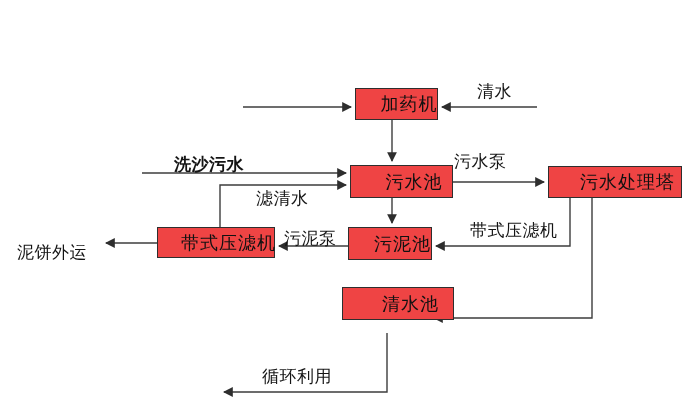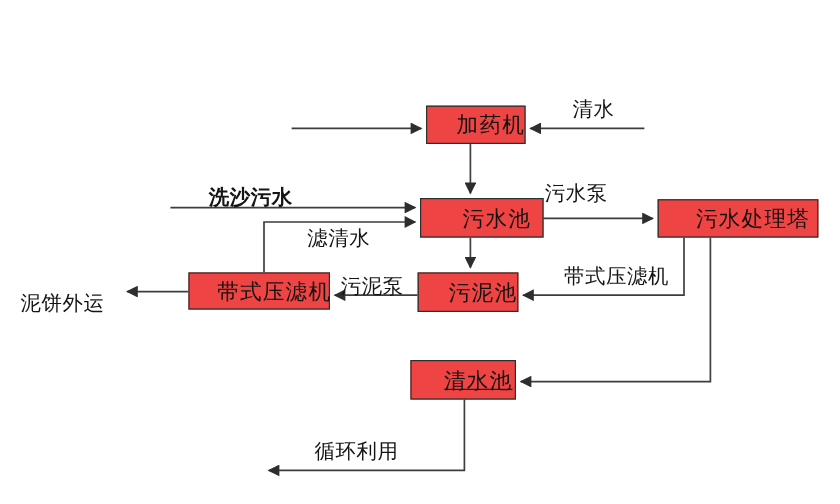--- a/index.html
+++ b/index.html
@@ -42,21 +42,21 @@
     font-size:17px;
     white-space:nowrap;
     letter-spacing:0.5px;
     color:#141414;
   }
   .n-dosing{left:355px;top:88px;width:83px;height:32px;}
   .n-sewage{left:350px;top:165px;width:103px;height:33px;}
   .n-tower{left:548px;top:166px;width:134px;height:32px;}
   .n-sludge{left:348px;top:227px;width:84px;height:33px;}
   .n-press{left:157px;top:227px;width:118px;height:31px;}
-  .n-clean{left:342px;top:300px;width:88px;height:33px;text-decoration:underline;}
+  .n-clean{left:342px;top:287px;width:112px;height:33px;}
   .l-dry{left:257px;top:80px;}
   .l-cleanwater{left:477px;top:80px;}
   .l-sandwash{left:174px;top:153px;font-weight:bold;}
   .l-filtered{left:256px;top:187px;font-family:Liberation Mono, monospace;}
   .l-sewagepump{left:454px;top:150px;}
   .l-bottom{left:470px;top:219px;}
   .l-sludgepump{left:284px;top:227px;}
   .l-mudcake{left:17px;top:225px;margin-top:16px;}
   .l-recycle{left:262px;top:365px;}
 </style>

